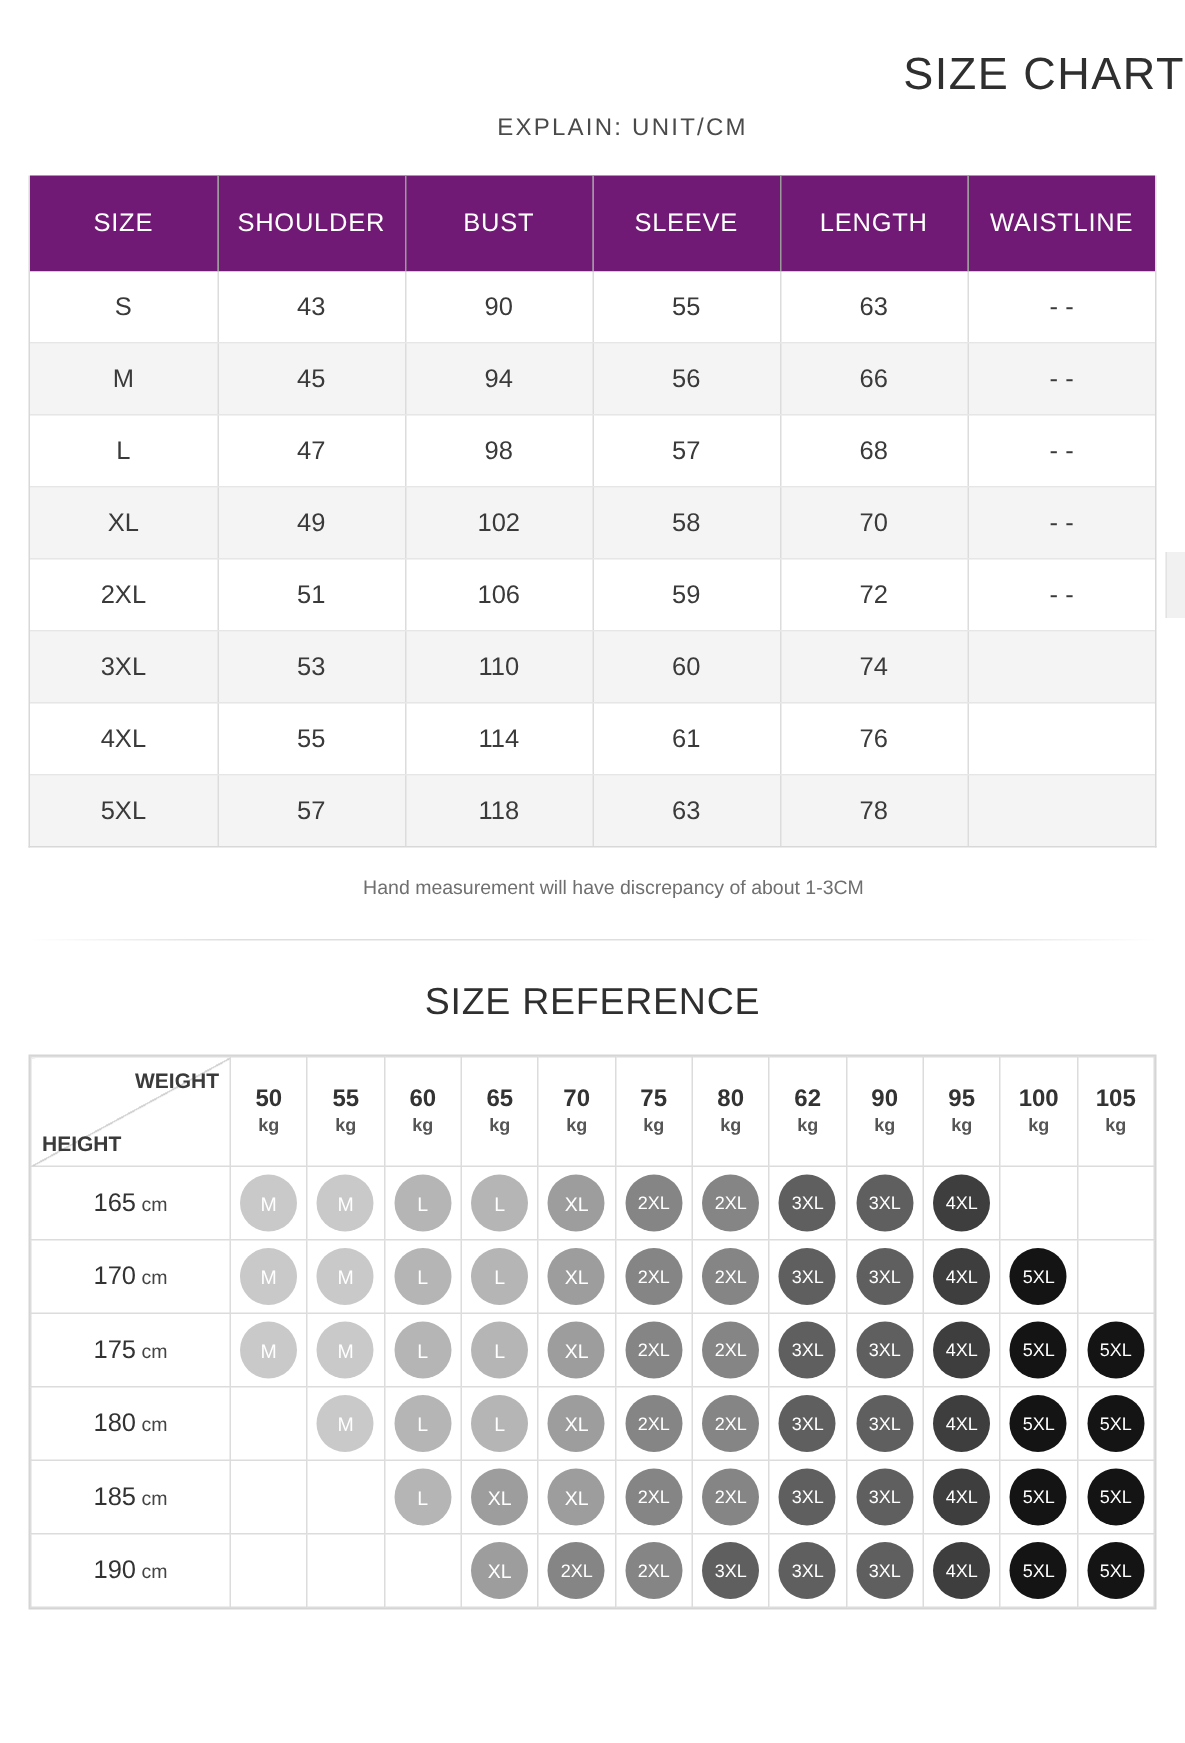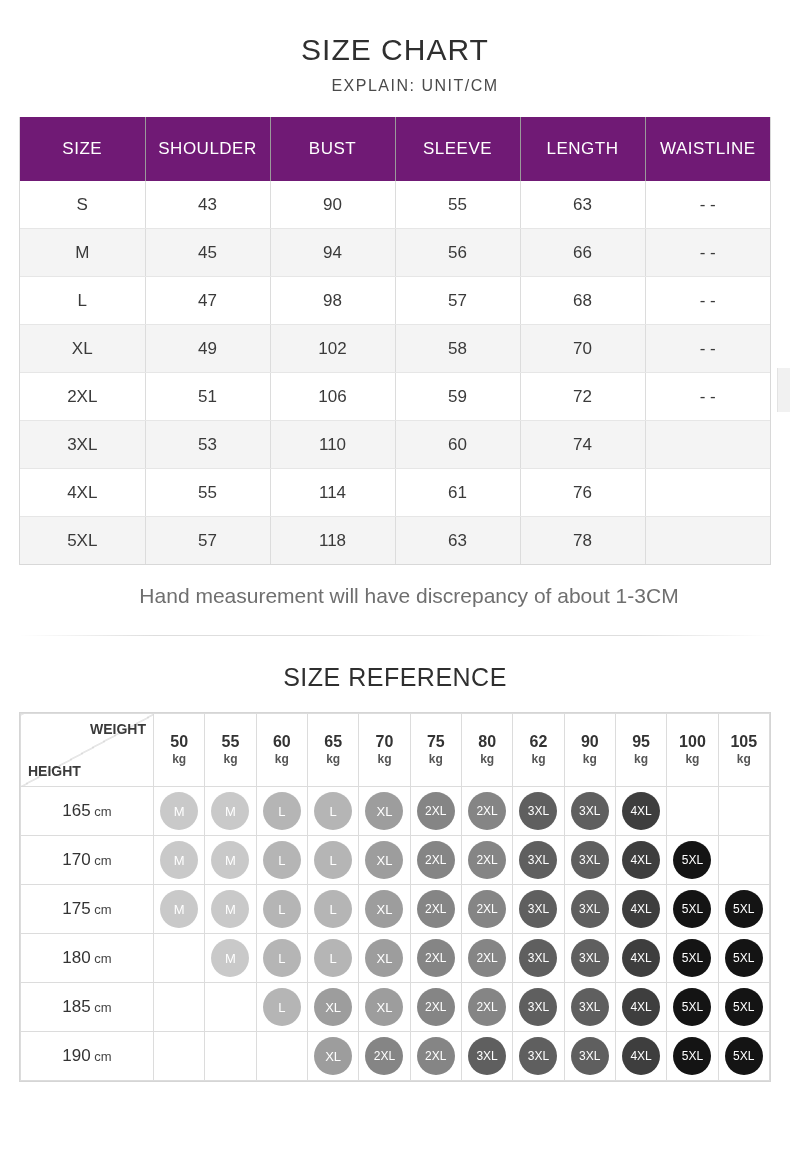--- a/index.html
+++ b/index.html
@@ -17,21 +17,21 @@
   }
   .page {
     width: 790px;
     height: 1162px;
     box-sizing: border-box;
     position: relative;
   }
 
   
   .title {
-    text-align: center;
+    text-align: right;
     font-size: 30px;
     letter-spacing: 1px;
     color: #2f2f2f;
     padding-top: 33px;
     font-weight: 400;
   }
   .subtitle {
     text-align: center;
     font-size: 16px;
     color: #4a4a4a;
@@ -70,21 +70,21 @@
     border-right: 1px solid #dcdcdc;
     border-bottom: 1px solid #e6e6e6;
     background: #ffffff;
   }
   table.size-table tr.alt td { background: #f4f4f4; }
   table.size-table td:last-child { border-right: none; }
   table.size-table tr:last-child td { border-bottom: none; }
 
   .note-line {
     text-align: center;
-    font-size: 21px;
+    font-size: 13px;
     color: #6f6f6f;
     margin-top: 19px;
     padding-left: 28px;
   }
 
   .divider {
     margin: 27px 19px 0 19px;
     height: 1px;
     background: linear-gradient(to right, #ffffff, #dedede 18%, #dedede 82%, #ffffff);
   }

